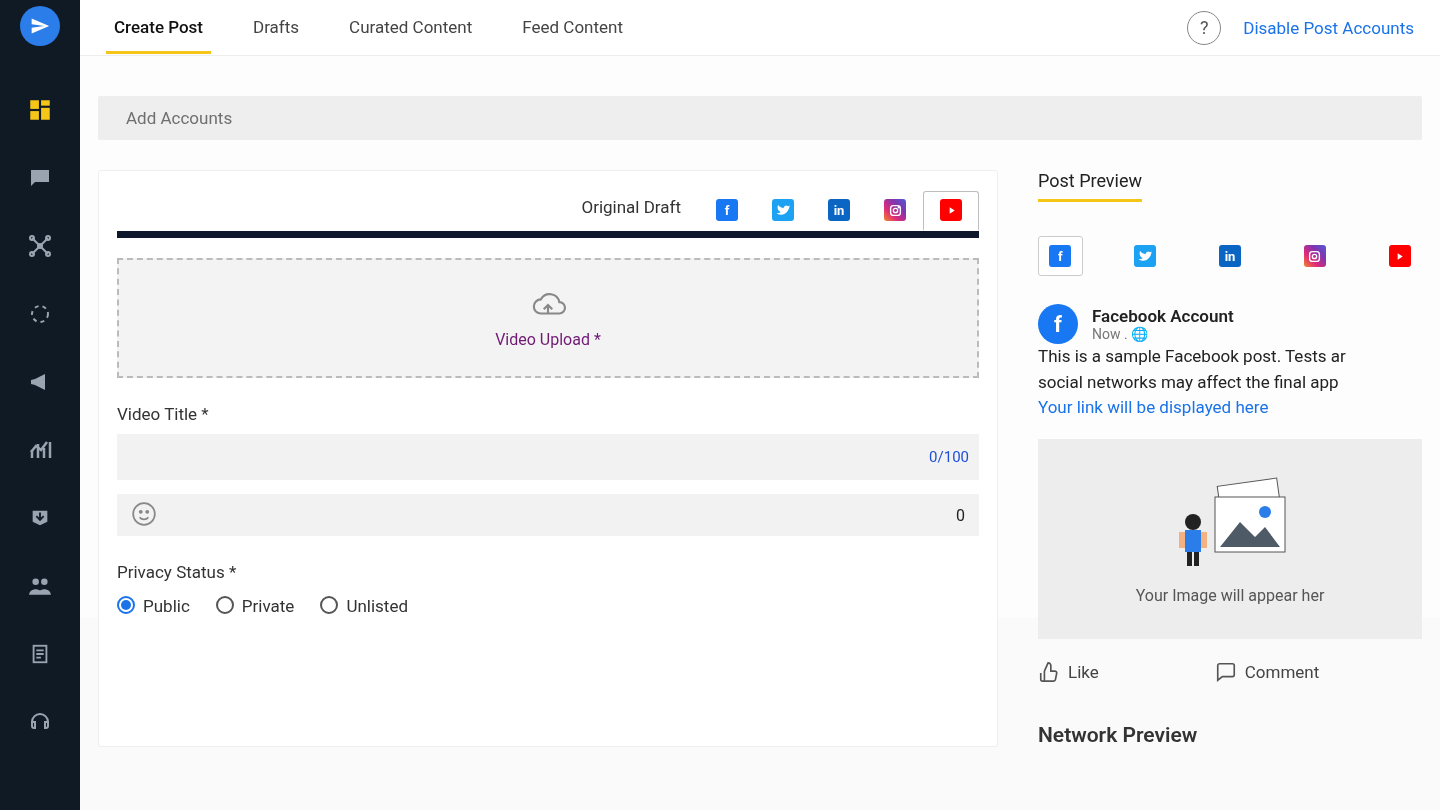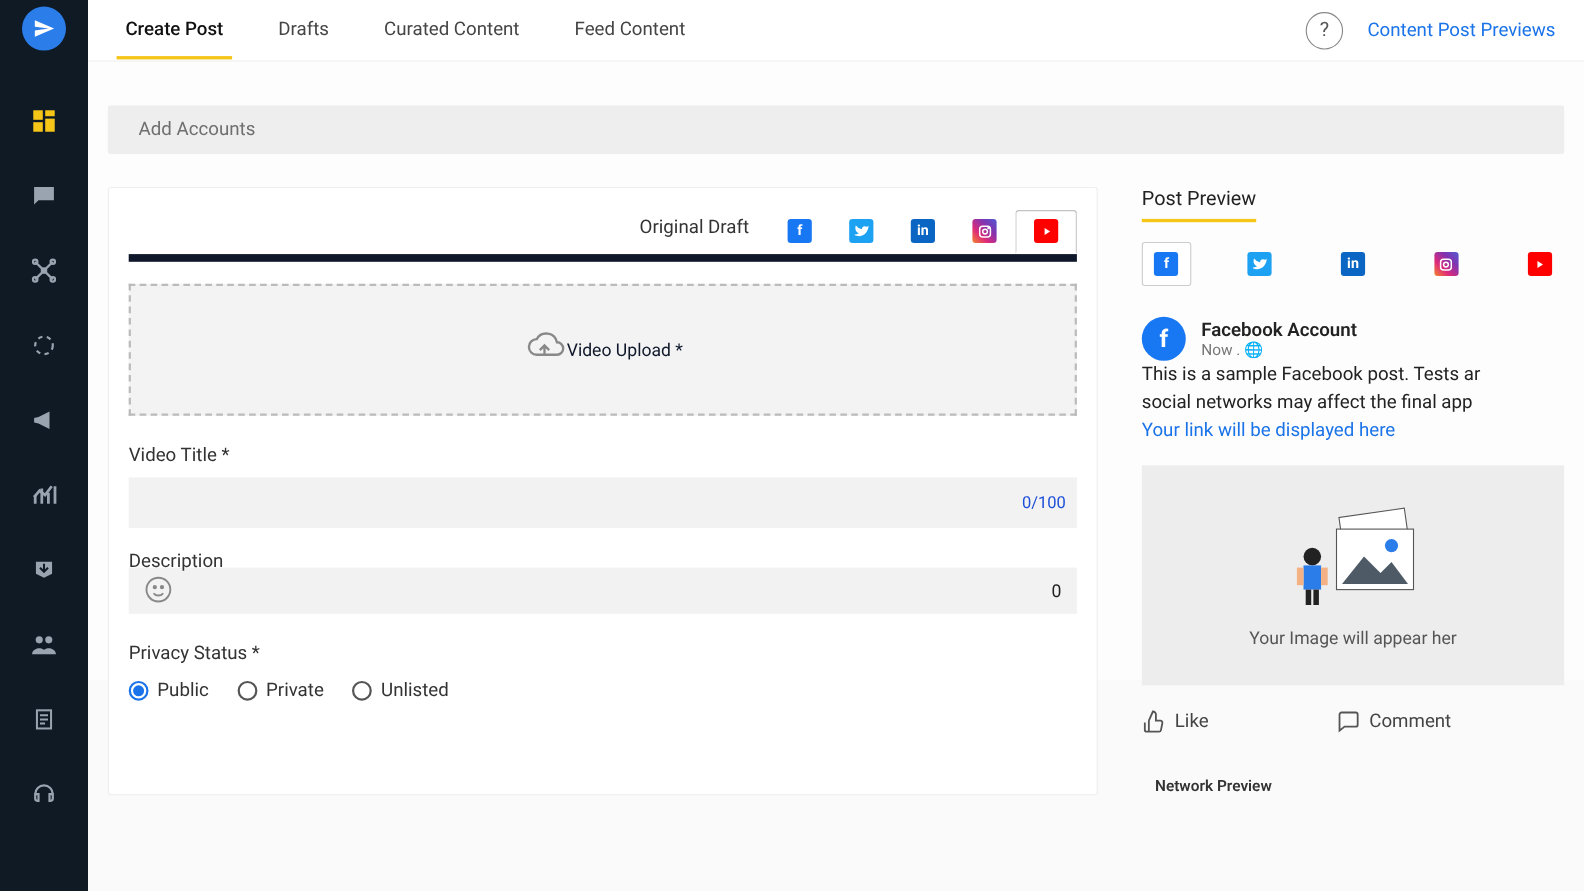--- a/index.html
+++ b/index.html
@@ -17,48 +17,48 @@
   .disable-link { color:#1a73e8; font-size:17px; cursor:pointer; }
   .accounts-bar { margin:40px 18px 0 18px; background:#eeeeee; height:44px; display:flex; align-items:center; padding:12px 28px; color:#6f6f6f; font-size:17px; border-radius:2px;}
   .workspace { display:flex; gap:40px; padding:0 18px; margin-top:30px; }
   .editor { flex:0 0 900px; background:#fff; border:1px solid #eee; border-radius:3px; padding:18px 18px 30px 18px; }
   .net-tabs { display:flex; align-items:center; border-bottom:7px solid #0f172a; padding-left:2px;justify-content:flex-end; }
   .net-tab-text { padding:8px 18px 14px 10px; font-size:17px; color:#333; cursor:pointer; }
   .net-tab { width:56px; height:40px; display:flex; align-items:center; justify-content:center; cursor:pointer; }
   .net-tab.active { border:1px solid #bdbdbd; border-bottom:2px solid #fff; border-radius:3px 3px 0 0; margin-bottom:-1px; background:#fff;}
   .social-ico { width:22px; height:22px; border-radius:3px; display:flex; align-items:center; justify-content:center; color:#fff; font-size:13px; font-weight:700; }
   .fb{background:#1877f2;} .tw{background:#1da1f2;} .li{background:#0a66c2;} .ig{background:linear-gradient(45deg,#f58529,#dd2a7b,#8134af,#515bd4);} .yt{background:#ff0000;}
-  .upload-box { margin-top:20px; border:2px dashed #bbb; background:#f3f3f3; height:120px; display:flex; flex-direction:row; align-items:center; justify-content:center; color:#0f172a; cursor:pointer; }
+  .upload-box { margin-top:20px; border:2px dashed #bbb; background:#f3f3f3; height:120px; display:flex; flex-direction:column; align-items:center; justify-content:center; color:#701a75; cursor:pointer; }
   .upload-box svg{margin-bottom:8px;}
   .field-label { font-size:17px; color:#333; margin-top:26px; }
   .text-input { width:100%; background:#f2f2f2; border:none; height:46px; margin-top:10px; padding:0 14px; font-size:16px; color:#333; }
   .counter { text-align:right; color:#1d4ed8; font-size:15px; position:relative; top:-32px; right:10px;}
   .desc-box { width:100%; background:#f2f2f2; border:none; height:150px; margin-top:10px; padding:12px 14px; font-size:16px; color:#333; resize:none; }
   .desc-footer { display:flex; align-items:center; justify-content:space-between; background:#f2f2f2; height:42px; padding:0 14px; margin-top:-4px;}
   .emoji-btn{ width:28px;height:28px; color:#888; cursor:pointer;}
   .privacy-row { display:flex; align-items:center; gap:26px; margin-top:14px; font-size:17px; color:#333;}
-  .radio { display:flex; align-items:center; gap:8px; cursor:pointer;}
+  .radio { display:flex; align-items:flex-start; gap:8px; cursor:pointer;}
   .radio .dot{width:18px;height:18px;border:2px solid #555;border-radius:50%;display:flex;align-items:center;justify-content:center;}
   .radio.sel .dot{border-color:#1a73e8;}
   .radio.sel .dot::after{content:"";width:10px;height:10px;background:#1a73e8;border-radius:50%;}
   .preview { flex:1; min-width:0; }
-  .pv-title { font-size:18px; color:#222; padding-bottom:8px; display:inline-block; border-bottom:3px solid #f5c518; margin-bottom:18px;}
+  .pv-title { font-size:18px; color:#222; padding-bottom:8px; display:inline-block; border-bottom:3px solid #f5c518; margin-bottom:34px;}
   .pv-nets { display:flex; gap:40px; margin-bottom:28px;}
   .pv-net { width:46px;height:40px; display:flex;align-items:center;justify-content:center; border-radius:3px; cursor:pointer;}
   .pv-net.active{ border:1px solid #ccc; background:#fff;}
   .pv-card-head{display:flex;gap:14px;align-items:center;}
   .pv-avatar{width:40px;height:40px;border-radius:50%;background:#1877f2;color:#fff;display:flex;align-items:center;justify-content:center;font-weight:700;font-size:22px;}
   .pv-acct{font-size:17px;font-weight:600;}
   .pv-time{font-size:14px;color:#777;}
   .pv-body{font-size:17px;line-height:1.5;color:#222;}
   .pv-link{color:#1a73e8;}
   .pv-img{margin-top:18px;background:#ededed;height:200px;display:flex;flex-direction:column;align-items:center;justify-content:center;color:#555;}
   .pv-actions{display:flex;gap:116px;margin-top:22px;color:#444;font-size:17px;}
   .pv-act{display:flex;align-items:center;gap:8px;cursor:pointer;}
-  .np-title{margin-top:40px;font-size:14px;color:#333;font-weight:600;margin-left:12px;}
+  .np-title{margin-top:40px;font-size:21px;color:#333;font-weight:600;}
 </style>
 </head>
 <body>
 
 <div class="sidebar">
   <div class="logo">
     <svg width="20" height="20" viewBox="0 0 24 24" fill="#fff">
         <path d="M2 21l21-9L2 3v7l15 2-15 2z"></path>
       </svg>
   </div>
@@ -129,21 +129,21 @@
 
 <div class="main">
 
   <div class="tabbar">
     <div class="tab active">Create Post</div>
     <div class="tab">Drafts</div>
     <div class="tab">Curated Content</div>
     <div class="tab">Feed Content</div>
     <div class="tabbar-right">
       <div class="help-btn">?</div>
-      <div class="disable-link">Content Post Previews</div>
+      <div class="disable-link">Disable Post Accounts</div>
     </div>
   </div>
 
   <div class="accounts-bar">
     <span>Add Accounts</span>
   </div>
 
   <div class="workspace">
 
     <div class="editor">
@@ -185,21 +185,20 @@
             <path d="M7 18a5 5 0 010-10 7 7 0 0113 2 4 4 0 010 8H7z"></path>
             <path d="M12 12v6m-3-3l3-3 3 3"></path>
           </svg>
         <span>Video Upload *</span>
       </div>
 
       <div class="field-label">Video Title *</div>
       <input class="text-input" type="text" style="">
       <div class="counter">0/100</div>
 
-      <div class="field-label" style="margin-top:2px">Description</div>
       <div class="desc-footer">
         <div class="emoji-btn">
           <svg width="26" height="26" viewBox="0 0 24 24" fill="none" stroke="#888" stroke-width="1.6">
               <circle cx="12" cy="12" r="10"></circle>
               <circle cx="9" cy="10" r="1" fill="#888"></circle>
               <circle cx="15" cy="10" r="1" fill="#888"></circle>
               <path d="M8 15c1 1.5 2.5 2 4 2s3-.5 4-2"></path>
             </svg>
         </div>
         <span>0</span>

